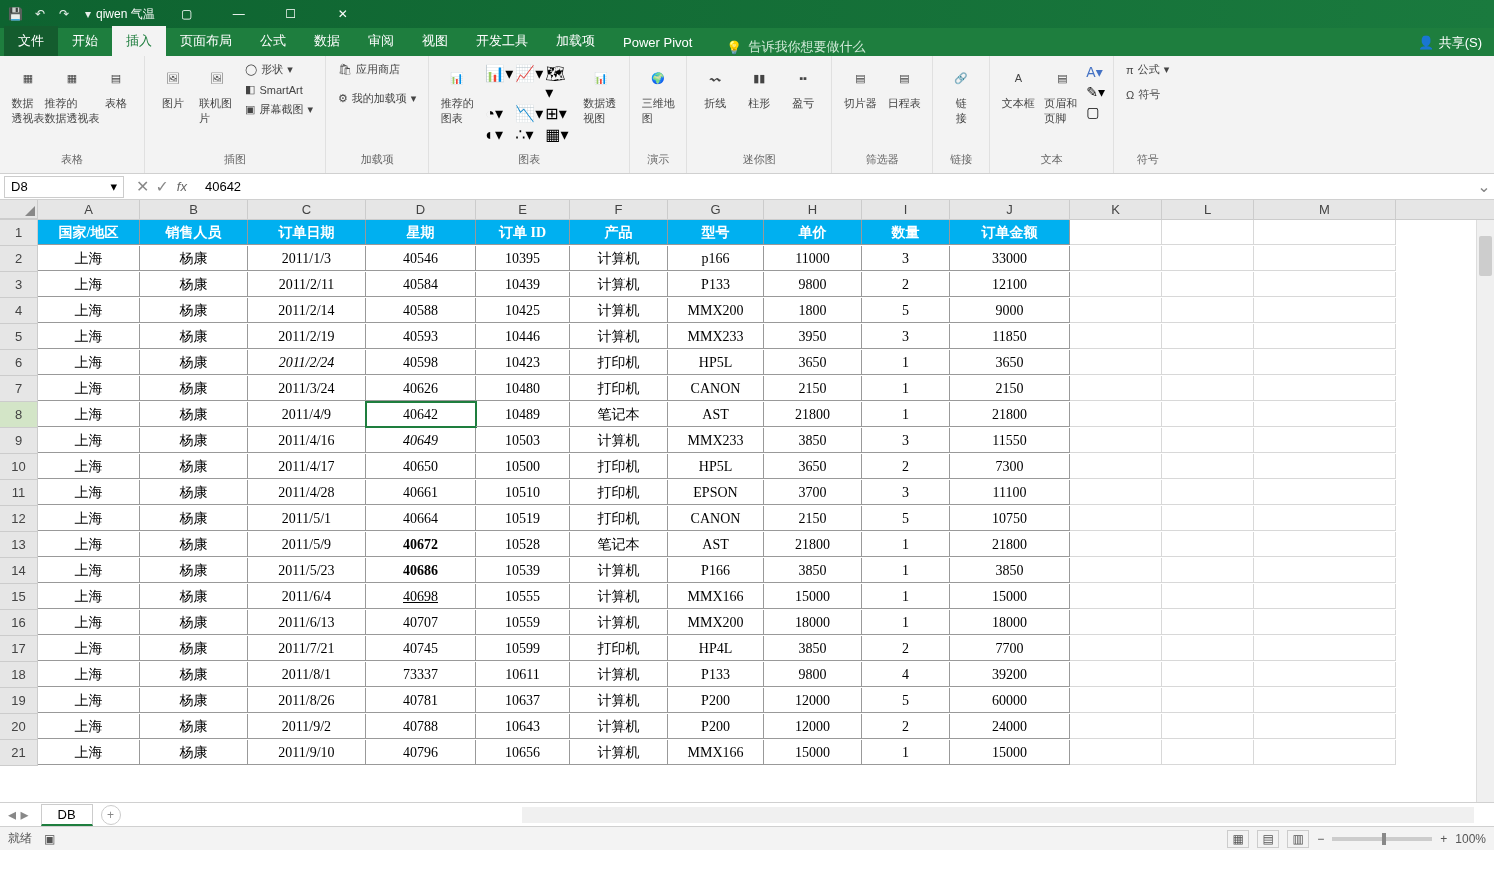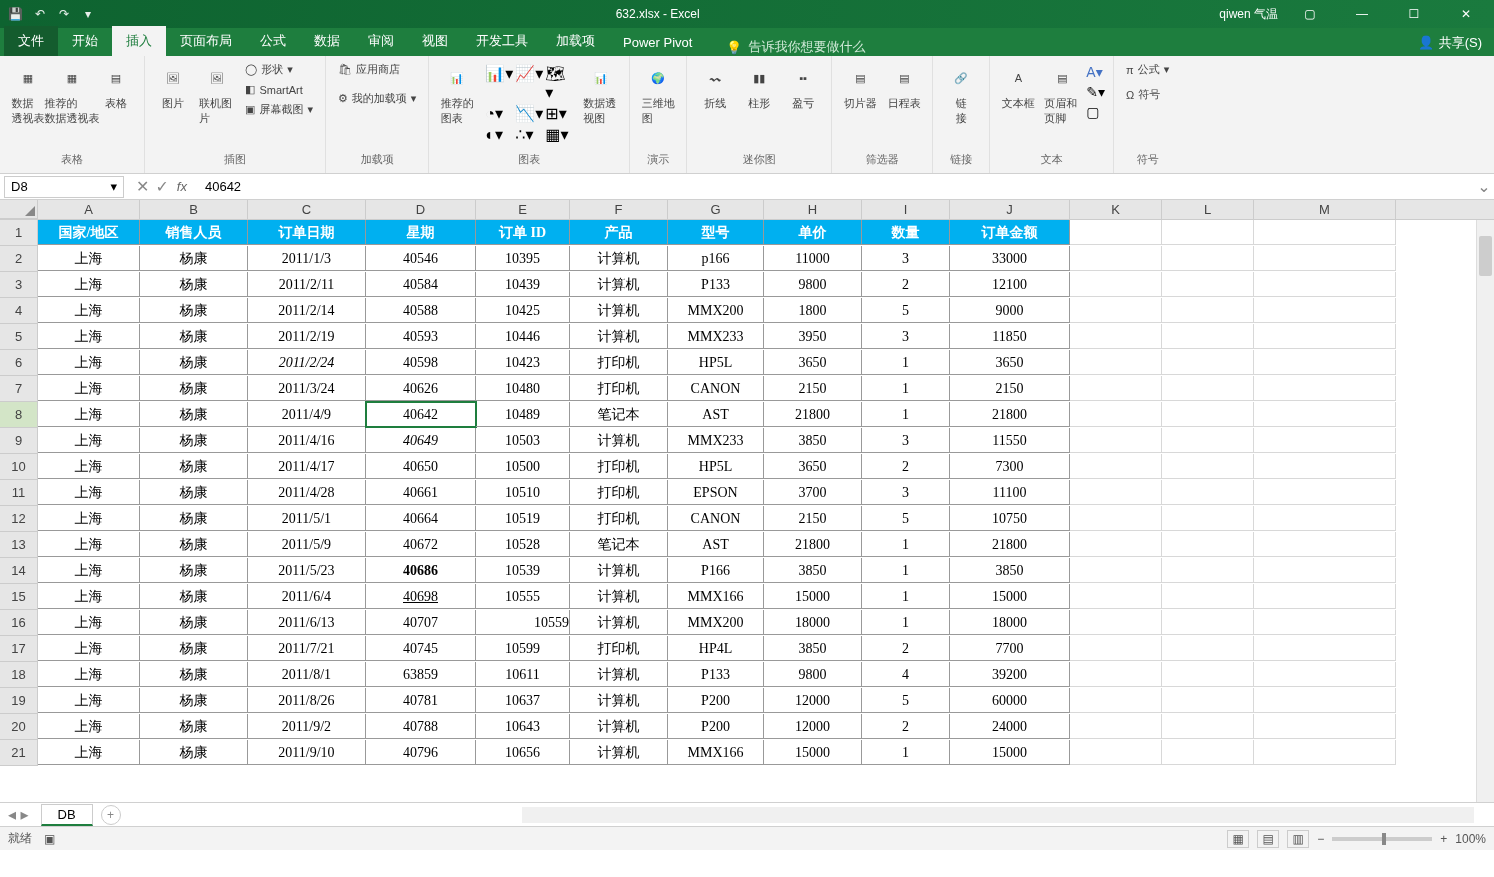--- a/index.html
+++ b/index.html
@@ -65,21 +65,20 @@
 </head>
 <body>
 
 <div class="title-bar">
   <div class="title-left">
     <span class="qat-icon">💾</span>
     <span class="qat-icon">↶</span>
     <span class="qat-icon">↷</span>
     <span class="qat-icon">▾</span>
   </div>
-  <div class="title-center">632.xlsx - Excel</div>
   <div class="title-right">
     <span>qiwen 气温</span>
     <span class="win-btn">▢</span>
     <span class="win-btn">—</span>
     <span class="win-btn">☐</span>
     <span class="win-btn">✕</span>
   </div>
 </div>
 
 <div class="ribbon-tabs">
@@ -483,21 +482,21 @@
         <div class="cell" style="width: 120px;">10750</div>
         <div class="cell empty-cell" style="width: 92px;"></div>
         <div class="cell empty-cell" style="width: 92px;"></div>
         <div class="cell empty-cell" style="width: 142px;"></div>
       </div>
       <div class="row-wrap">
         <div class="row-header">13</div>
         <div class="cell" style="width: 102px;">上海</div>
         <div class="cell" style="width: 108px;">杨康</div>
         <div class="cell" style="width: 118px;">2011/5/9</div>
-        <div class="cell" style="width: 110px;">40672</div>
+        <div class="cell" style="width: 110px; font-weight: bold;">40672</div>
         <div class="cell" style="width: 94px;">10528</div>
         <div class="cell" style="width: 98px;">笔记本</div>
         <div class="cell" style="width: 96px;">AST</div>
         <div class="cell" style="width: 98px;">21800</div>
         <div class="cell" style="width: 88px;">1</div>
         <div class="cell" style="width: 120px;">21800</div>
         <div class="cell empty-cell" style="width: 92px;"></div>
         <div class="cell empty-cell" style="width: 92px;"></div>
         <div class="cell empty-cell" style="width: 142px;"></div>
       </div>
@@ -532,21 +531,21 @@
         <div class="cell empty-cell" style="width: 92px;"></div>
         <div class="cell empty-cell" style="width: 92px;"></div>
         <div class="cell empty-cell" style="width: 142px;"></div>
       </div>
       <div class="row-wrap">
         <div class="row-header">16</div>
         <div class="cell" style="width: 102px;">上海</div>
         <div class="cell" style="width: 108px;">杨康</div>
         <div class="cell" style="width: 118px;">2011/6/13</div>
         <div class="cell" style="width: 110px;">40707</div>
-        <div class="cell" style="width: 94px; text-align: right;">10559</div>
+        <div class="cell" style="width: 94px;">10559</div>
         <div class="cell" style="width: 98px;">计算机</div>
         <div class="cell" style="width: 96px;">MMX200</div>
         <div class="cell" style="width: 98px;">18000</div>
         <div class="cell" style="width: 88px;">1</div>
         <div class="cell" style="width: 120px;">18000</div>
         <div class="cell empty-cell" style="width: 92px;"></div>
         <div class="cell empty-cell" style="width: 92px;"></div>
         <div class="cell empty-cell" style="width: 142px;"></div>
       </div>
       <div class="row-wrap">
@@ -563,21 +562,21 @@
         <div class="cell" style="width: 120px;">7700</div>
         <div class="cell empty-cell" style="width: 92px;"></div>
         <div class="cell empty-cell" style="width: 92px;"></div>
         <div class="cell empty-cell" style="width: 142px;"></div>
       </div>
       <div class="row-wrap">
         <div class="row-header">18</div>
         <div class="cell" style="width: 102px;">上海</div>
         <div class="cell" style="width: 108px;">杨康</div>
         <div class="cell" style="width: 118px;">2011/8/1</div>
-        <div class="cell" style="width: 110px;">63859</div>
+        <div class="cell" style="width: 110px;">73337</div>
         <div class="cell" style="width: 94px;">10611</div>
         <div class="cell" style="width: 98px;">计算机</div>
         <div class="cell" style="width: 96px;">P133</div>
         <div class="cell" style="width: 98px;">9800</div>
         <div class="cell" style="width: 88px;">4</div>
         <div class="cell" style="width: 120px;">39200</div>
         <div class="cell empty-cell" style="width: 92px;"></div>
         <div class="cell empty-cell" style="width: 92px;"></div>
         <div class="cell empty-cell" style="width: 142px;"></div>
       </div>

